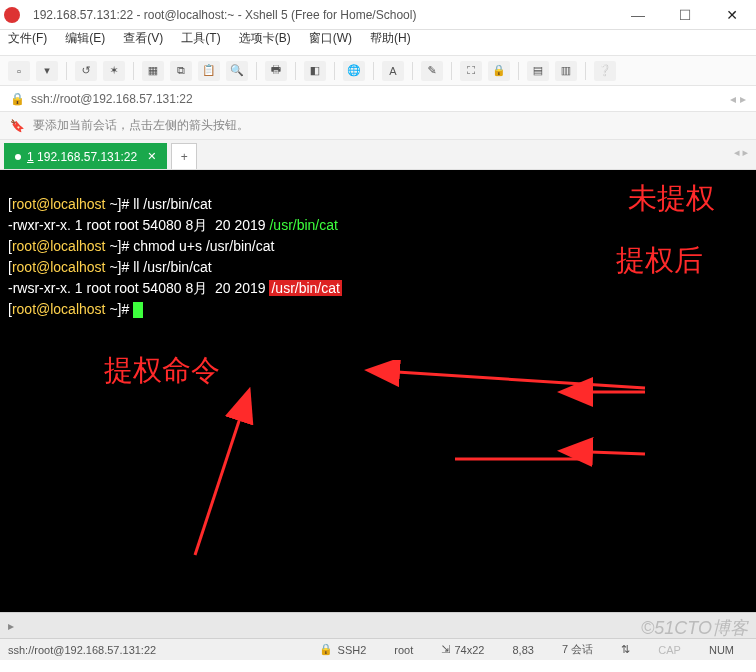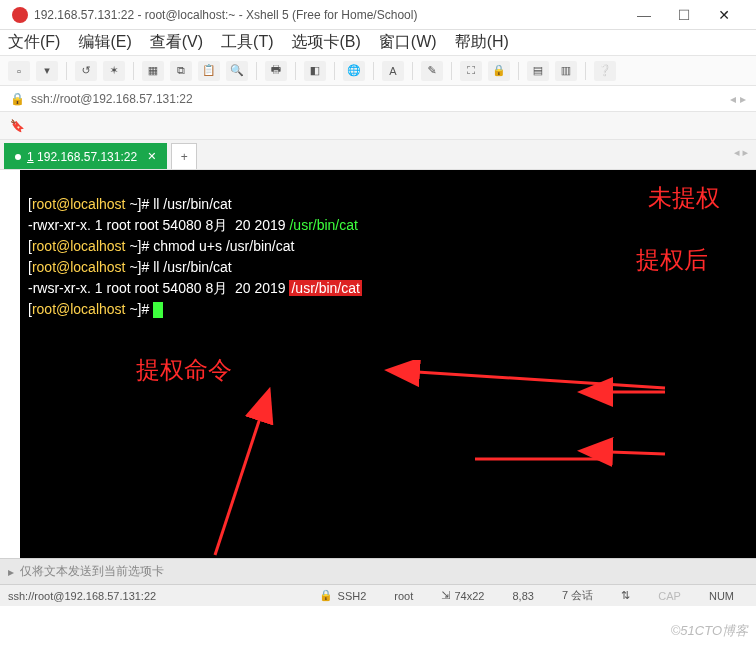--- a/index.html
+++ b/index.html
@@ -1,53 +1,53 @@
 <!DOCTYPE html>
 <html><head>
   <meta charset="utf-8">
   <style>
     * { margin: 0; padding: 0; box-sizing: border-box; font-family: "Microsoft YaHei", Arial, sans-serif; }
     body { width: 756px; height: 672px; background: #fff; overflow: hidden; position: relative; }
-    .titlebar { height: 30px; display: flex; align-items: center; padding: 0 12px; border-bottom: 1px solid #e0e0e0; font-size: 12px; color: #555; }
+    .titlebar { height: 30px; display: flex; align-items: center; padding: 0 4px; border-bottom: 1px solid #e0e0e0; font-size: 12px; color: #555; gap: 7px; }
     .titlebar .appicon { width: 16px; height: 16px; margin-right: 6px; background: #d33; border-radius: 50%; display: inline-block; }
     .titlebar .title { flex: 1; }
     .titlebar .winbtn { width: 40px; text-align: center; font-size: 14px; color: #666; cursor: pointer; }
     .titlebar .winbtn.close { color: #222; }
-    .menubar { height: 26px; display: flex; align-items: center; padding: 0 8px; font-size: 16px; color: #333; border-bottom: 1px solid #e5e5e5; }
+    .menubar { height: 26px; display: flex; align-items: flex-start; padding: 0 8px; font-size: 12px; color: #333; border-bottom: 1px solid #e5e5e5; }
     .menubar span { margin-right: 18px; cursor: pointer; }
     .toolbar { height: 30px; display: flex; align-items: center; padding: 4px 8px; gap: 6px; border-bottom: 1px solid #e5e5e5; background: #fafafa; }
     .toolbar .tbtn { width: 22px; height: 20px; border: 1px solid transparent; background: #f0f0f0; font-size: 11px; color: #555; display: flex; align-items: center; justify-content: center; border-radius: 2px; cursor: pointer; }
     .toolbar .sep { width: 1px; height: 18px; background: #ddd; margin: 0 2px; }
     .addrbar { height: 26px; display: flex; align-items: center; padding: 0 10px; font-size: 12px; color: #666; border-bottom: 1px solid #e5e5e5; }
     .addrbar .lock { margin-right: 6px; color: #888; }
     .addrbar .nav-right { margin-left: auto; display: flex; gap: 4px; }
     .addrbar .nav-right span { color: #bbb; cursor: pointer; }
     .infobar { height: 28px; display: flex; align-items: center; padding: 0 10px; font-size: 12px; color: #888; background: #f7f7f7; border-bottom: 1px solid #e5e5e5; }
     .infobar .rb { margin-right: 8px; color: #888; }
     .tabbar { height: 30px; display: flex; align-items: flex-end; background: #f3f3f3; border-bottom: 1px solid #e0e0e0; position: relative; }
     .tab { height: 26px; display: flex; align-items: center; padding: 0 10px; font-size: 12px; border: 1px solid #ccc; border-bottom: none; background: #fff; margin-left: 4px; cursor: pointer; }
     .tab.active { background: #1aa84c; color: #fff; border-color: #1aa84c; }
     .tab .dot { width: 6px; height: 6px; border-radius: 50%; background: #fff; margin-right: 6px; display: inline-block; }
     .tab .closex { margin-left: 10px; font-size: 11px; }
     .tab.addtab { width: 26px; justify-content: center; background: #fff; color: #666; }
     .tabbar .navarrows { position: absolute; right: 8px; top: 6px; font-size: 11px; color: #bbb; }
-    .terminal { background: #000; height: 388px; font-family: "Courier New", monospace; font-size: 14px; color: #eee; padding: 4px 8px; position: relative; line-height: 20px; white-space: pre; overflow: hidden; margin-left: 20px; }
+    .terminal { background: #000; height: 442px; font-family: "Courier New", monospace; font-size: 14px; color: #eee; padding: 4px 8px; position: relative; line-height: 20px; white-space: pre; overflow: hidden; }
     .terminal .wt { color: #fff; }
     .terminal .ylw { color: #ffd24d; }
     .terminal .grn { color: #3dff3d; }
     .terminal .red-bg { background: #d22; color: #fff; padding: 0 2px; }
     .terminal .cursor { background: #3dff3d; color: #000; display: inline-block; width: 10px; height: 16px; vertical-align: middle; }
-    .annotation { position: absolute; color: #ff2a2a; font-family: Liberation Sans, sans-serif; font-size: 24px; font-weight: normal; pointer-events: none; }
+    .annotation { position: absolute; color: #ff2a2a; font-family: Liberation Sans, sans-serif; font-size: 29px; font-weight: normal; pointer-events: none; }
     .arrow-svg { position: absolute; pointer-events: none; }
     .sendbar { height: 26px; display: flex; align-items: center; padding: 0 8px; font-size: 12px; color: #888; background: #e8e8e8; border-top: 1px solid #d0d0d0; }
     .sendbar .chk { margin-right: 6px; }
     .statusbar { height: 22px; display: flex; align-items: center; padding: 0 8px; font-size: 11px; color: #555; background: #f0f0f0; border-top: 1px solid #d0d0d0; }
     .statusbar .seg { margin-right: 14px; display: flex; align-items: center; gap: 4px; }
     .statusbar .right { margin-left: auto; display: flex; gap: 14px; }
-    .watermark { position: absolute; right: 8px; bottom: 32px; font-size: 13px; color: #bbb; font-style: italic; }
+    .watermark { position: absolute; right: 8px; bottom: 32px; font-size: 18px; color: #bbb; font-style: italic; }
   </style>
 </head>
 <body>
 
 <div class="titlebar">
   <span class="appicon"></span>
   <span class="title">192.168.57.131:22 - root@localhost:~ - Xshell 5 (Free for Home/School)</span>
   <span class="winbtn">—</span>
   <span class="winbtn">☐</span>
   <span class="winbtn close">✕</span>
@@ -98,20 +98,21 @@
   <span class="lock">🔒</span>
   <span>ssh://root@192.168.57.131:22</span>
   <span class="nav-right">
     <span>◂</span>
     <span>▸</span>
   </span>
 </div>
 
 <div class="infobar">
   <span class="rb">🔖</span>
+  <span>要添加当前会话，点击左侧的箭头按钮。</span>
 </div>
 
 <div class="tabbar">
   <div class="tab active">
     <span class="dot"></span>
     <u>1</u>&nbsp;<span>192.168.57.131:22</span>
     <span class="closex">✕</span>
   </div>
   <div class="tab addtab">
       <span>+</span>
@@ -142,26 +143,25 @@
     <line x1="620" y1="94" x2="565" y2="92" stroke="#ff2a2a" stroke-width="3" marker-end="url(#ah)"></line>
 
     <line x1="430" y1="99" x2="558" y2="99" stroke="#ff2a2a" stroke-width="3"></line>
 
     <line x1="170" y1="195" x2="215" y2="58" stroke="#ff2a2a" stroke-width="3" marker-end="url(#ah)"></line>
   </svg>
 
   
   <div class="annotation" style="left:628px; top:18px;">未提权</div>
   <div class="annotation" style="left:616px; top:80px;">提权后</div>
-  <div class="annotation" style="left:116px; top:190px;">提权命令</div>
+  <div class="annotation" style="left:104px; top:190px;">提权命令</div>
 </div>
 
 <div class="sendbar">
   <span class="chk">▸</span>
-  <span>仅将文本发送到当前选项卡</span>
 </div>
 
 <div class="statusbar">
   <span class="seg">ssh://root@192.168.57.131:22</span>
   <span class="right">
     <span class="seg">
         <span>🔒</span>
         <span>SSH2</span>
       </span>
     <span class="seg">root</span>

